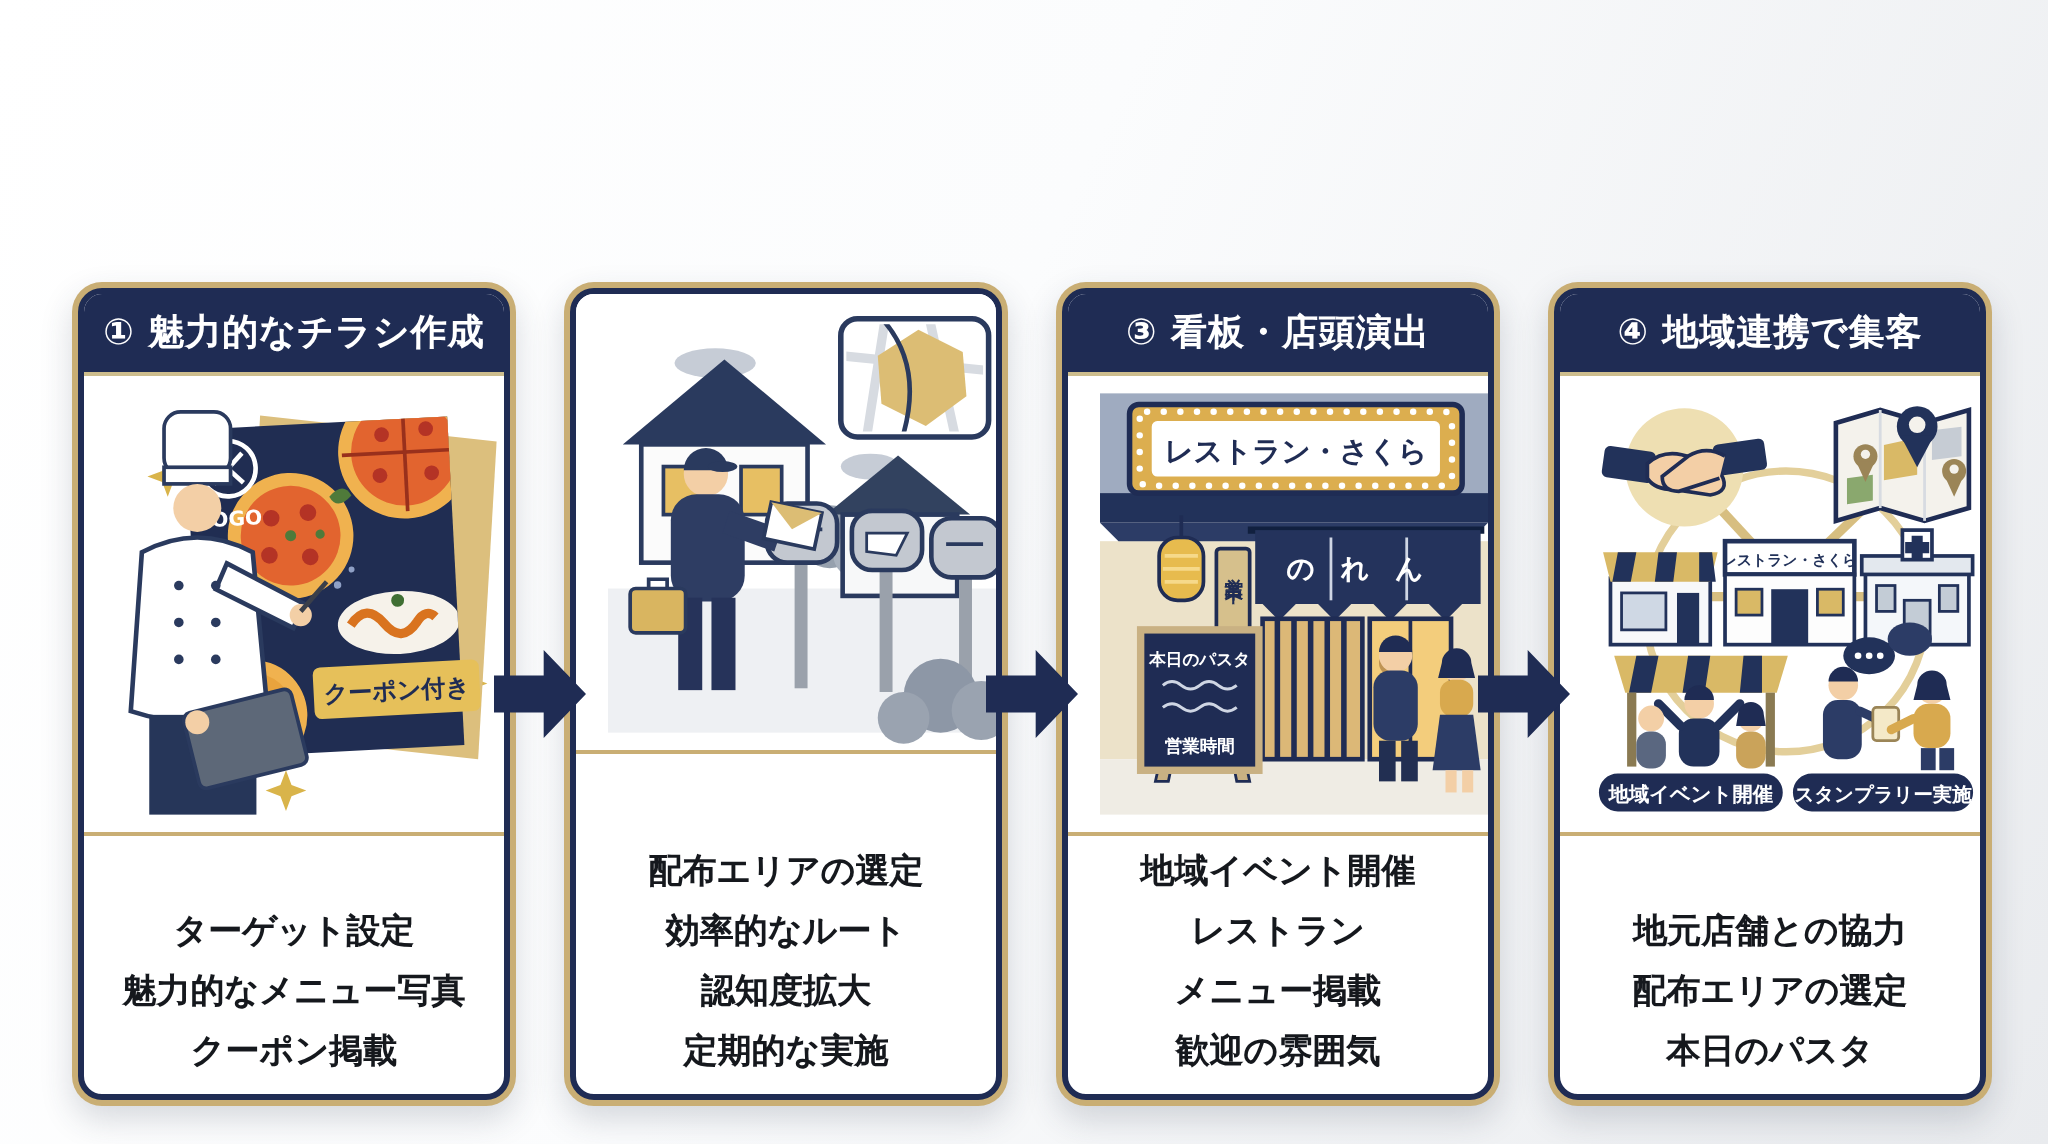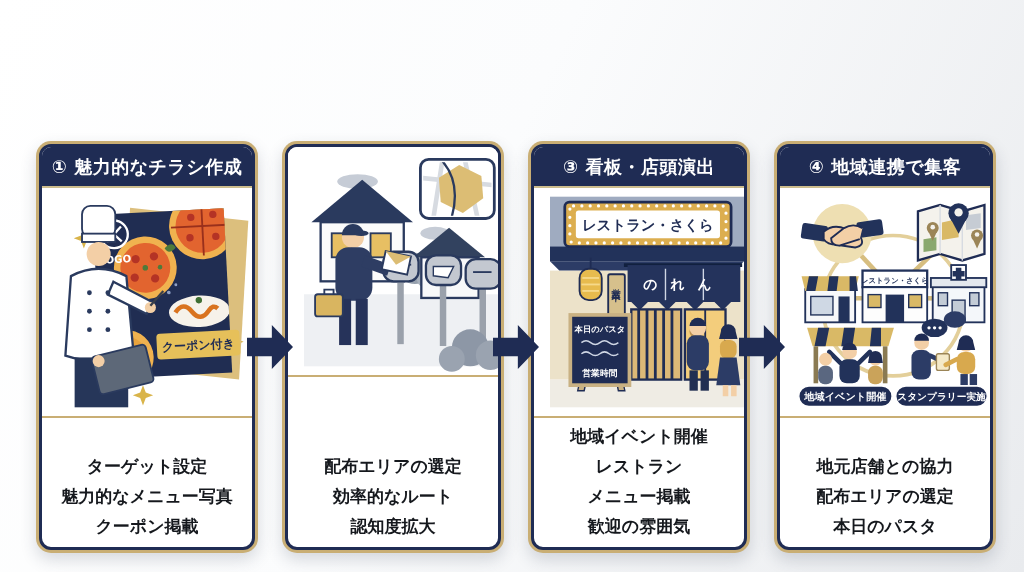--- a/index.html
+++ b/index.html
@@ -197,20 +197,21 @@
             <circle cx="180" cy="208" r="20" fill="#8d97a6"></circle>
             <circle cx="202" cy="216" r="16" fill="#9aa3b0"></circle>
             <circle cx="160" cy="220" r="14" fill="#9aa3b0"></circle>
           </svg>
         </div>
         <div class="panel-divider"></div>
         <div class="panel-points">
           <div>配布エリアの選定</div>
           <div>効率的なルート</div>
           <div>認知度拡大</div>
+          <div>定期的な実施</div>
         </div>
       </div>
     </div>
 
     <div class="arrow"></div>
 
     <div class="panel">
       <div class="panel-inner">
         <div class="panel-header">③ 看板・店頭演出</div>
         <div class="panel-art">

